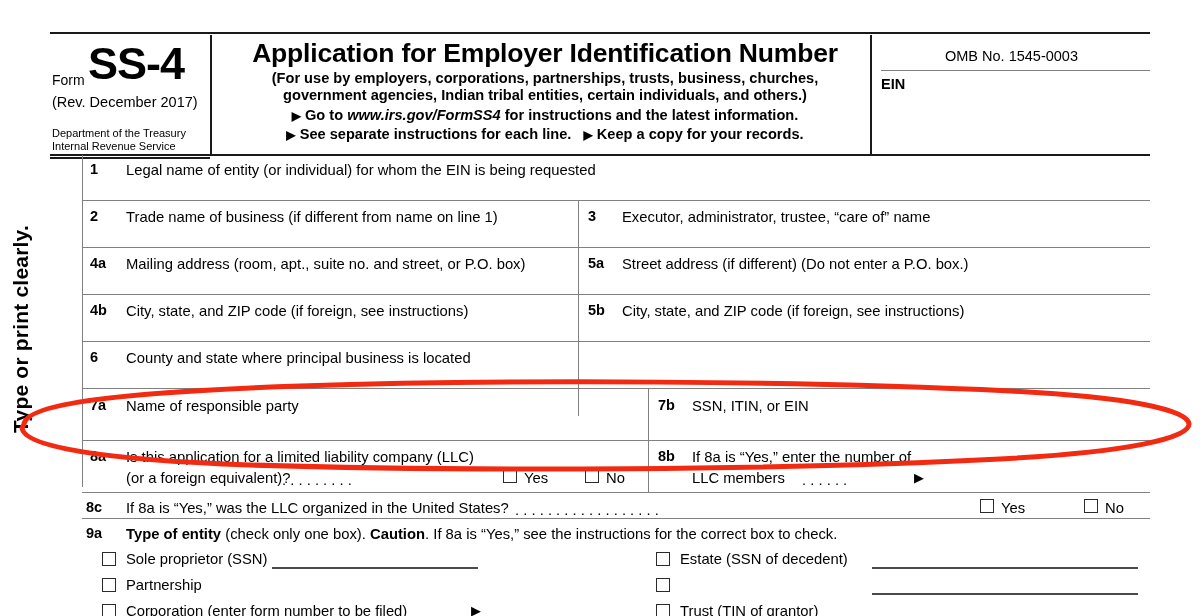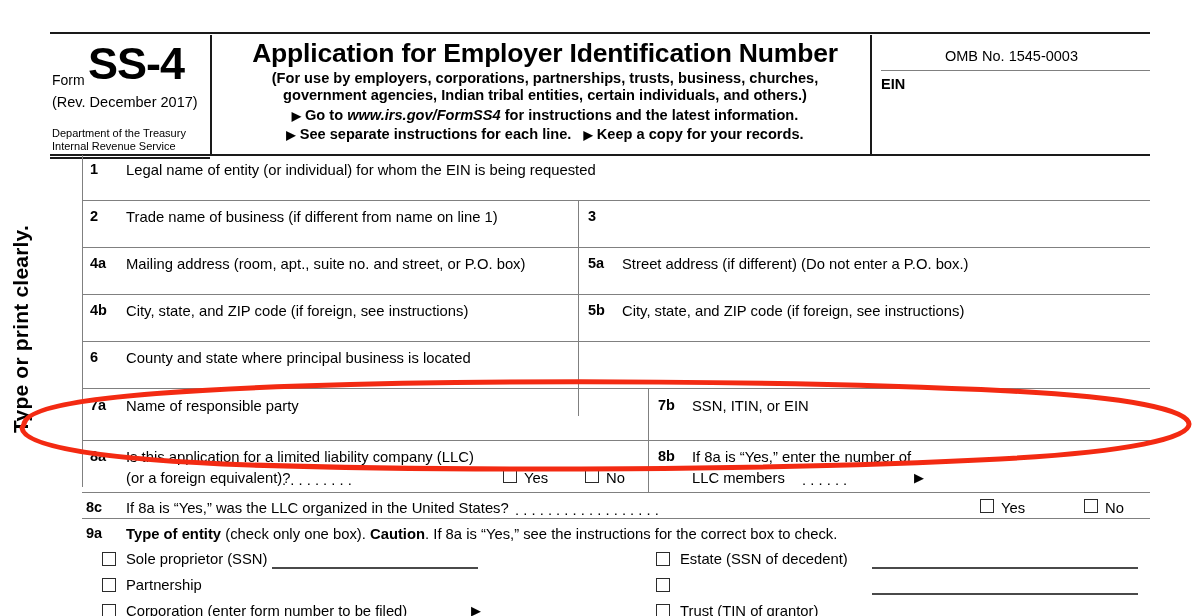--- a/index.html
+++ b/index.html
@@ -178,20 +178,21 @@
     <div style="position:absolute; left:76px; top:148px; width:1010px; height:20px;"></div>
     <div class="rule" style="left:32px; top:168px; width:1068px;"></div>
 
     <span class="rownum" style="left:40px; top:177px;">2</span>
     <span class="rowtxt" style="left:76px; top:176px;">Trade name of business (if different from name on line 1)</span>
     <div style="position:absolute; left:76px; top:195px; width:440px; height:20px;"></div>
 
     <div class="vrule" style="left:528px; top:169px; height:215px;"></div>
 
     <span class="rownum" style="left:538px; top:177px;">3</span>
+    <span class="rowtxt" style="left:572px; top:176px;">Executor, administrator, trustee, “care of” name</span>
     <div style="position:absolute; left:572px; top:195px; width:510px; height:20px;"></div>
     <div class="rule" style="left:32px; top:215px; width:1068px;"></div>
 
     <span class="rownum" style="left:40px; top:224px;">4a</span>
     <span class="rowtxt" style="left:76px; top:223px;">Mailing address (room, apt., suite no. and street, or P.O. box)</span>
     <div style="position:absolute; left:76px; top:242px; width:440px; height:20px;"></div>
 
     <span class="rownum" style="left:538px; top:224px;">5a</span>
     <span class="rowtxt" style="left:572px; top:223px;">Street address (if different) (Do not enter a P.O. box.)</span>
     <div style="position:absolute; left:572px; top:242px; width:510px; height:20px;"></div>

